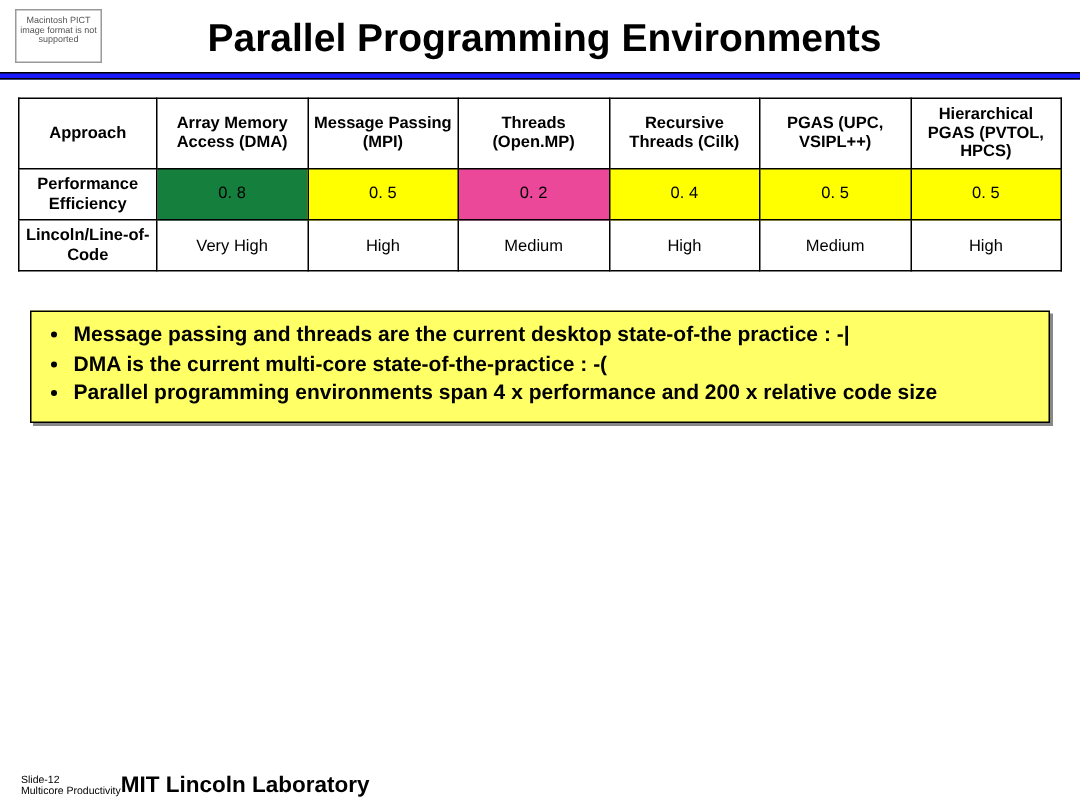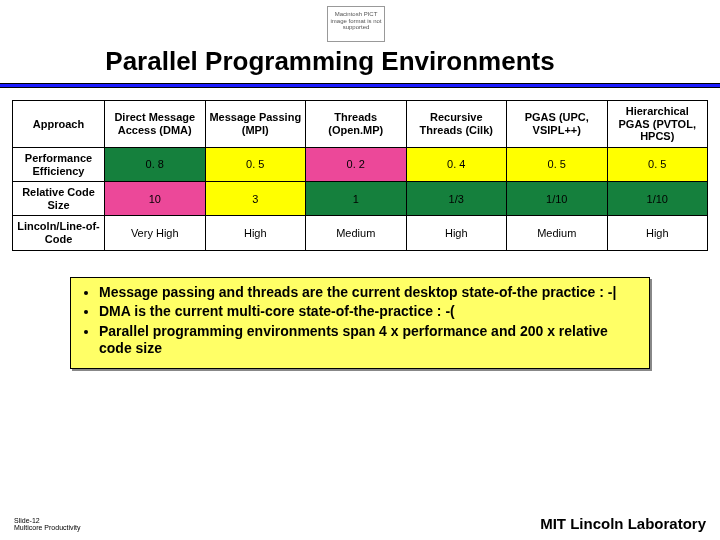--- a/index.html
+++ b/index.html
@@ -12,23 +12,22 @@
     position: relative;
   }
   .slide {
     width: 720px;
     height: 540px;
     padding: 0;
     position: relative;
   }
   .header {
     display: flex;
-    align-items: center;
+    align-items: flex-start;
     padding: 6px 10px 0 10px;
-    flex-direction: column;
   }
   .pict-placeholder {
     width: 58px;
     height: 36px;
     border: 1px solid #999;
     font-size: 6px;
     color: #555;
     text-align: center;
     line-height: 1.1;
     padding-top: 4px;
@@ -67,21 +66,21 @@
   .tbl th {
     font-weight: bold;
     background: #fff;
   }
   .col-approach { width: 92px; }
   .rowhead { font-weight: bold; background: #fff; }
   .green { background: #15803d; margin-left: 20px; }
   .yellow { background: #ffff00; }
   .red { background: #ec4899; margin-top: 16px; }
   .bullets-box {
-    width: 580px;
+    width: 680px;
     margin: 26px auto 0 auto;
     background: #ffff66;
     border: 1px solid #000;
     box-shadow: 2px 2px 0 #888;
     padding: 6px 10px 8px 10px;
   }
   .bullets-box ul {
     margin: 0;
     padding-left: 18px;
   }
@@ -91,21 +90,20 @@
     color: #000;
     margin-bottom: 2px;
     line-height: 1.25;
   }
   .footer {
     position: absolute;
     bottom: 8px;
     left: 0;
     width: 720px;
     display: flex;
-    justify-content: space-between;
     align-items: flex-end;
     padding: 0 14px;
     margin-top: 16px;
   }
   .footer-left {
     font-size: 7px;
     color: #000;
     line-height: 1.1;
   }
   .footer-right {
@@ -123,46 +121,37 @@
     <div class="pict-placeholder">Macintosh PICT image format is not supported</div>
     <div class="title">Parallel Programming Environments</div>
   </div>
 
   <div class="rule"></div>
 
   <table class="tbl">
     <thead>
       <tr>
         <th class="col-approach">Approach</th>
-        <th>Direct Message Access (DMA)</th>
+        <th>Array Memory Access (DMA)</th>
         <th>Message Passing (MPI)</th>
         <th>Threads (Open.MP)</th>
         <th>Recursive Threads (Cilk)</th>
         <th>PGAS (UPC, VSIPL++)</th>
         <th>Hierarchical PGAS (PVTOL, HPCS)</th>
       </tr>
     </thead>
     <tbody>
         <tr>
           <td class="rowhead">Performance Efficiency</td>
           <td class="green">0. 8</td>
           <td class="yellow">0. 5</td>
           <td class="red">0. 2</td>
           <td class="yellow">0. 4</td>
           <td class="yellow">0. 5</td>
           <td class="yellow">0. 5</td>
-        </tr>
-        <tr>
-          <td class="rowhead">Relative Code Size</td>
-          <td class="red">10</td>
-          <td class="yellow">3</td>
-          <td class="green">1</td>
-          <td class="green">1/3</td>
-          <td class="green">1/10</td>
-          <td class="green">1/10</td>
         </tr>
         <tr>
           <td class="rowhead">Lincoln/Line-of-Code</td>
           <td>Very High</td>
           <td>High</td>
           <td>Medium</td>
           <td>High</td>
           <td>Medium</td>
           <td>High</td>
         </tr>

